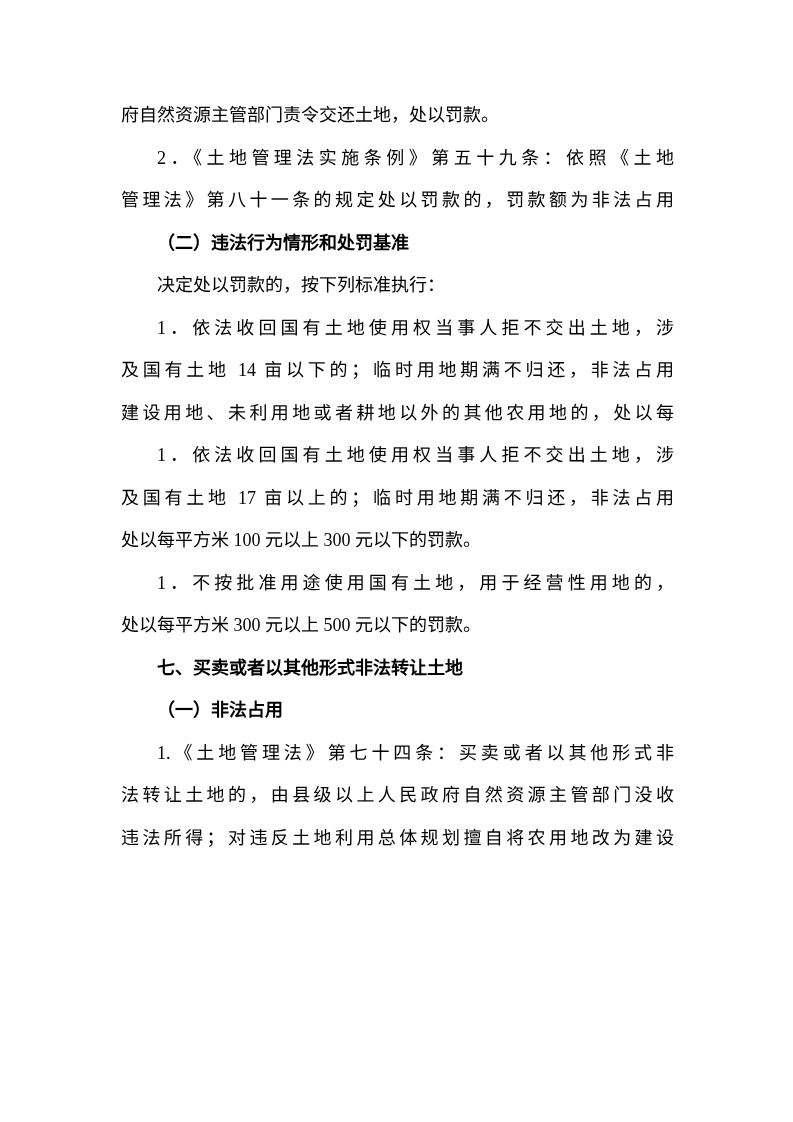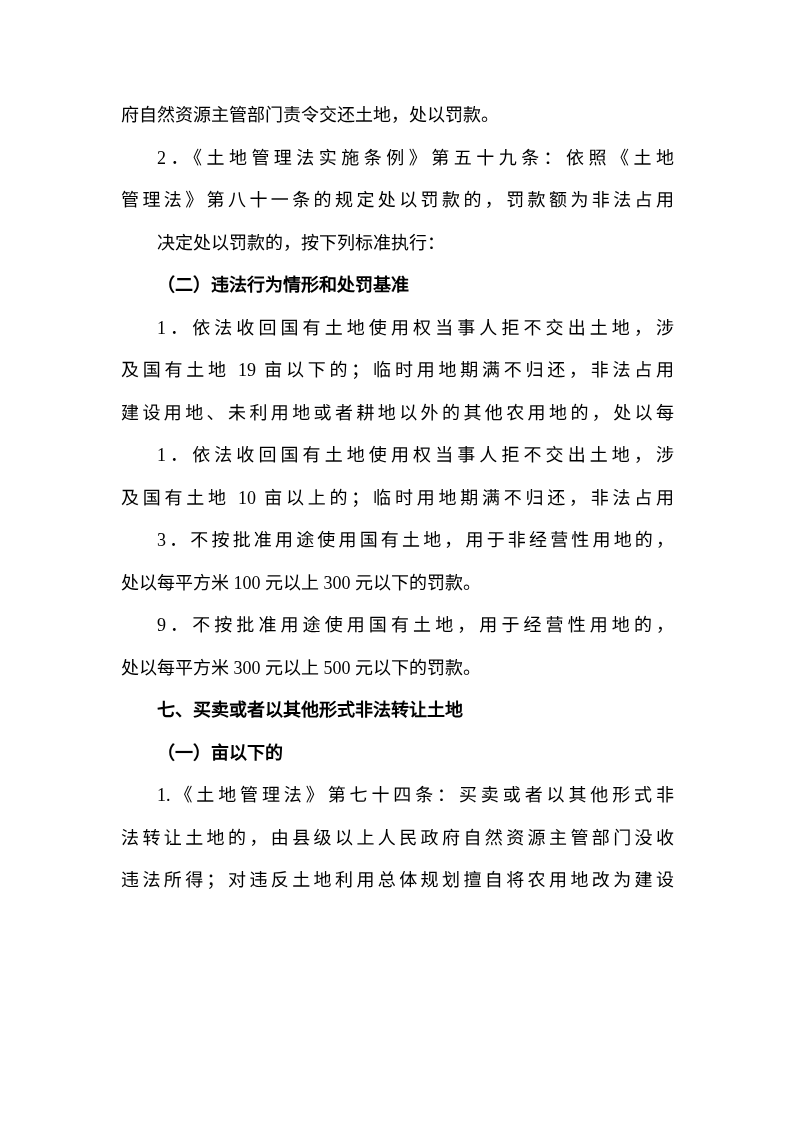--- a/index.html
+++ b/index.html
@@ -55,48 +55,47 @@
 
 <div class="page">
   <div>
       <div class="block body">
         <div class="line">府自然资源主管部门责令交还土地，处以罚款。</div>
       </div>
       <div class="block body">
         <div class="line fill indent">2．《土地管理法实施条例》第五十九条：依照《土地</div>
         <div class="line fill">管理法》第八十一条的规定处以罚款的，罚款额为非法占用</div>
       </div>
-      <div class="block body">
-        <div class="line indent">决定处以罚款的，按下列标准执行：</div>
-      </div>
       <div class="block heading-kaiti">
         <div class="line indent">（二）违法行为情形和处罚基准</div>
       </div>
       <div class="block body">
+        <div class="line indent">决定处以罚款的，按下列标准执行：</div>
+      </div>
+      <div class="block body">
         <div class="line fill indent">1．依法收回国有土地使用权当事人拒不交出土地，涉</div>
-        <div class="line fill">及国有土地 19 亩以下的；临时用地期满不归还，非法占用</div>
+        <div class="line fill">及国有土地 14 亩以下的；临时用地期满不归还，非法占用</div>
         <div class="line fill">建设用地、未利用地或者耕地以外的其他农用地的，处以每</div>
       </div>
       <div class="block body">
         <div class="line fill indent">1．依法收回国有土地使用权当事人拒不交出土地，涉</div>
-        <div class="line fill">及国有土地 10 亩以上的；临时用地期满不归还，非法占用</div>
+        <div class="line fill">及国有土地 17 亩以上的；临时用地期满不归还，非法占用</div>
       </div>
       <div class="block body">
-        <div class="line fill indent">3．不按批准用途使用国有土地，用于非经营性用地的，</div>
         <div class="line">处以每平方米 100 元以上 300 元以下的罚款。</div>
       </div>
       <div class="block body">
-        <div class="line fill indent">9．不按批准用途使用国有土地，用于经营性用地的，</div>
+        <div class="line fill indent">1．不按批准用途使用国有土地，用于经营性用地的，</div>
         <div class="line">处以每平方米 300 元以上 500 元以下的罚款。</div>
       </div>
       <div class="block heading-heiti">
         <div class="line indent">七、买卖或者以其他形式非法转让土地</div>
       </div>
       <div class="block heading-kaiti">
-        <div class="line indent">（一）亩以下的</div>
+        <div class="line indent">（一）非法占用</div>
       </div>
       <div class="block body">
         <div class="line fill indent">1.《土地管理法》第七十四条：买卖或者以其他形式非</div>
         <div class="line fill">法转让土地的，由县级以上人民政府自然资源主管部门没收</div>
         <div class="line fill">违法所得；对违反土地利用总体规划擅自将农用地改为建设</div>
       </div>
     </div>
 </div>
 
 </body></html>

